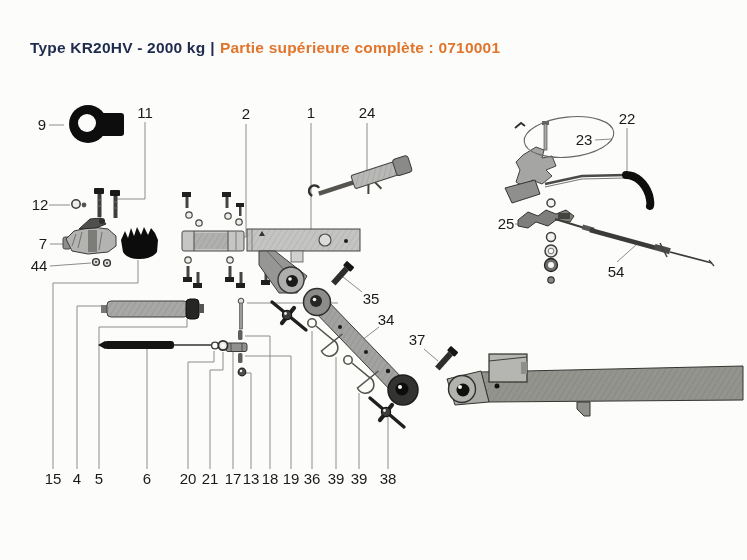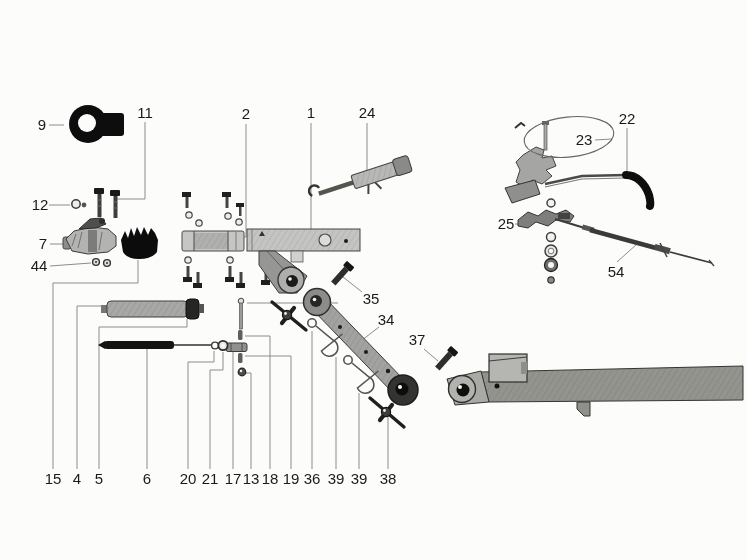--- a/index.html
+++ b/index.html
@@ -18,20 +18,23 @@
   .co{
     fill:var(--ink,#1a1a1a);font-size:15px;text-anchor:middle;
     font-family:"Liberation Sans","DejaVu Sans",sans-serif;
   }
 </style>
 </head>
 <body>
 
 <div class="page">
 
+  <div class="title">
+    <span>Type KR20HV - 2000 kg</span><span class="sep">|</span><span class="section">Partie supérieure complète : 0710001</span>
+  </div>
 
   <svg width="747" height="560" viewBox="0 0 747 560">
     <defs>
       <pattern id="ph" width="5" height="5" patternUnits="userSpaceOnUse" patternTransform="rotate(32)">
         <line x1="0" y1="0" x2="0" y2="5" stroke="#696965" stroke-width="1"></line>
       </pattern>
     </defs>
 
     <g>
       <polyline class="ld" points="49,125 64,125"></polyline>

